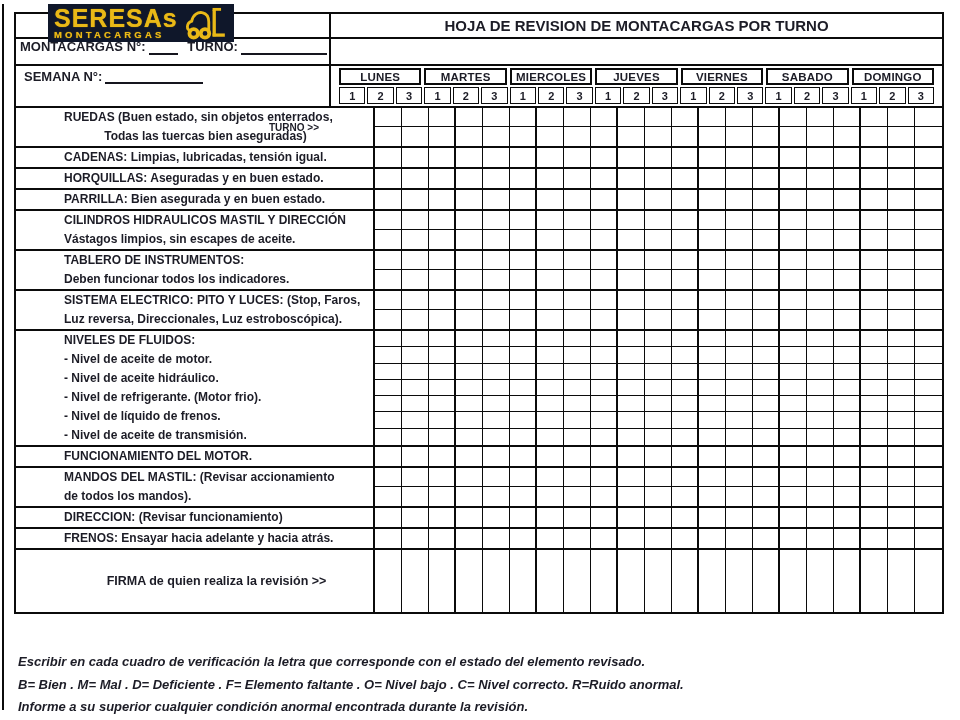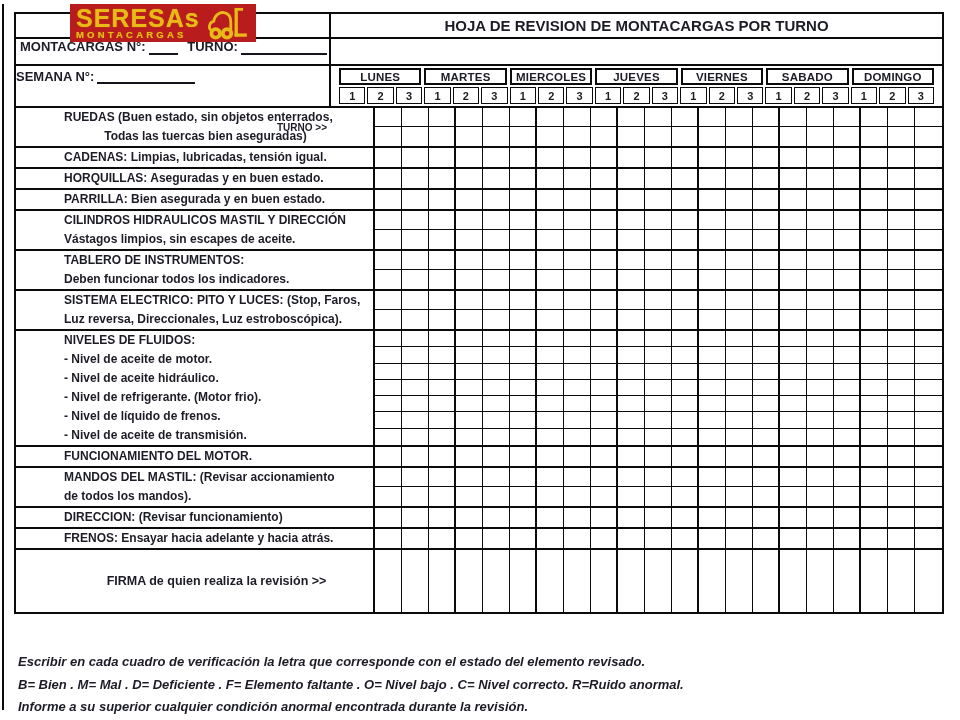--- a/index.html
+++ b/index.html
@@ -4,21 +4,21 @@
 <style>
   * { margin:0; padding:0; box-sizing:border-box; }
   html,body { width:960px; height:720px; background:#ffffff; font-family:"Liberation Sans", sans-serif; color:#1c1c26; }
   .page { position:relative; width:960px; height:720px; background:#fff; overflow:hidden; }
 
   .scan-edge { position:absolute; left:2px; top:4px; width:2px; height:706px; background:#0b0b0b; }
 
   .sheet { position:absolute; left:14px; top:12px; width:930px; border:2px solid #0b0b0b; background:#fff; }
 
   
-  .logo { position:absolute; left:54px; top:-10px; z-index:5; background:#b91c1c; padding:1px 8px 0 6px;
+  .logo { position:absolute; left:32px; top:-10px; z-index:5; background:#0f172a; padding:1px 8px 0 6px;
           display:flex; align-items:center; gap:6px; height:38px; }
   .brand { font-size:25px; font-weight:800; color:#E9B917; letter-spacing:1px; line-height:22px;
            text-shadow:0 0 1px #c9980a; }
   .brand-sub { font-size:9.5px; font-weight:800; color:#E9B917; letter-spacing:3.2px; line-height:10px; margin-top:1px;
            text-shadow:0 0 1px #c9980a; }
 
   
   .hrow { display:flex; border-bottom:2px solid #0b0b0b; }
   .left-pane { width:315px; min-width:315px; border-right:2px solid #0b0b0b; }
   .right-pane { flex:1; min-width:0; }
@@ -27,21 +27,21 @@
   .title { display:flex; align-items:center; justify-content:center; font-weight:bold; font-size:15px; }
 
   .field-row { height:27px; }
   .fields { display:flex; font-weight:bold; font-size:13px; padding-left:4px; }
   .flabel { white-space:nowrap; }
   .flabel.area { margin-left:7px; }
   .blank { display:inline-block; height:12px; margin:4px 2px 0 3px; border-bottom:2px solid #15151e; }
   .w42 { width:40px; } .w118 { width:116px; } .w100 { width:98px; }
 
   .week-row { height:42px; }
-  .week-left { display:flex; flex-direction:column; justify-content:space-between; padding:2px 0;gap:38px; }
+  .week-left { display:flex; flex-direction:column; justify-content:space-between; padding:2px 8px;gap:38px; }
   .semana-line { display:flex; align-items:center; font-weight:bold; font-size:13px; }
   .turno-line { text-align:right; font-weight:bold; font-size:10px; padding-right:2px; }
   .week-right { display:flex; flex-direction:column; justify-content:space-between; padding:2px 8px; }
   .days { display:grid; grid-template-columns:repeat(7,1fr); column-gap:3px; height:18px; }
   .day-box { border:2px solid #0b0b0b; display:flex; align-items:center; justify-content:center;
              font-weight:bold; font-size:11.5px; letter-spacing:0.2px; }
   .shifts { display:grid; grid-template-columns:repeat(21,1fr); column-gap:2px; height:17px; margin-top:2px; }
   .shift-box { border:1.5px solid #0b0b0b; display:flex; align-items:center; justify-content:center;
              font-weight:bold; font-size:11px; }
 

